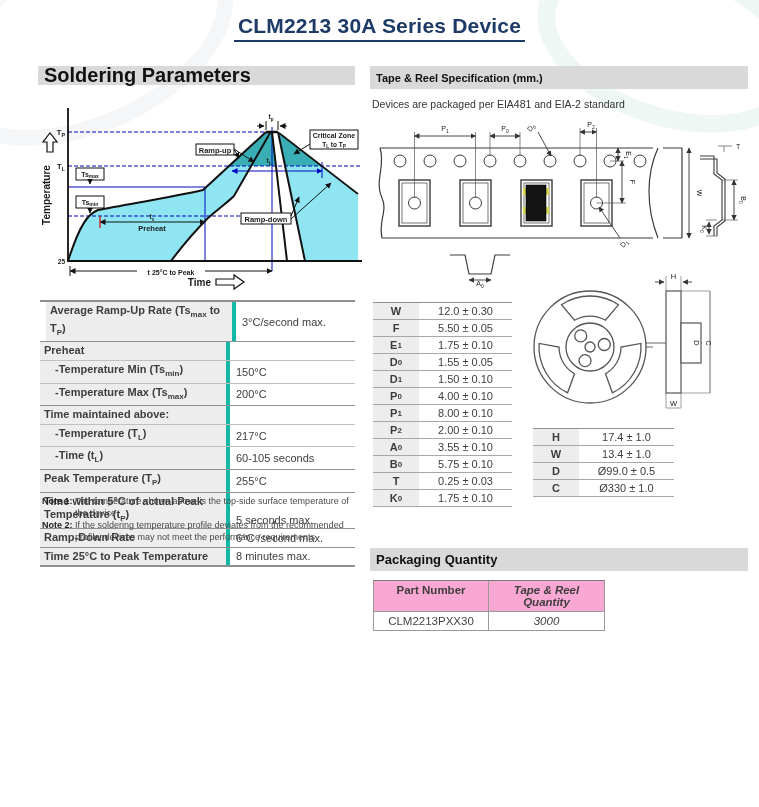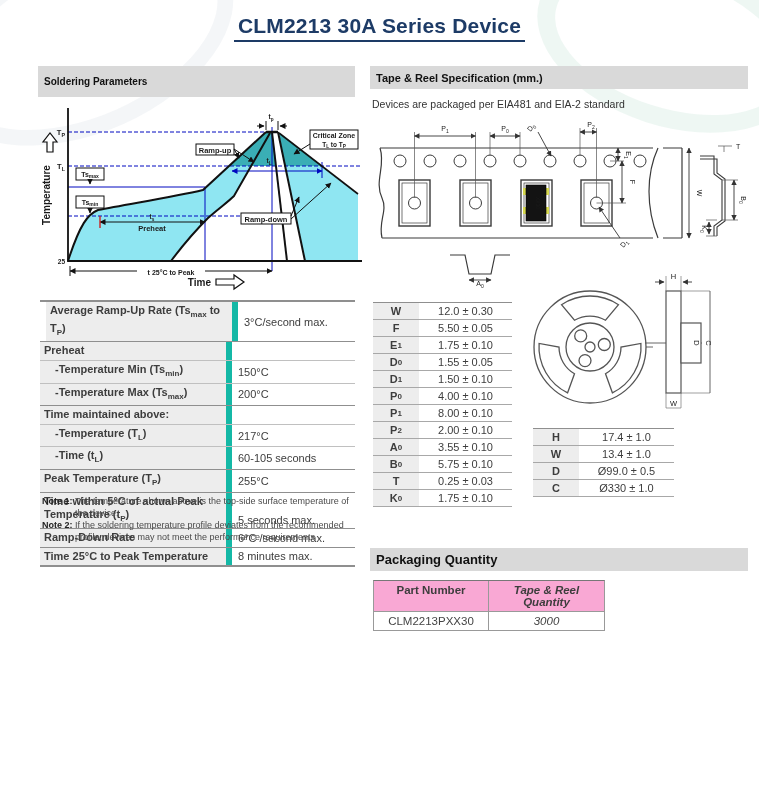--- a/index.html
+++ b/index.html
@@ -8,40 +8,40 @@
   .deco{position:absolute;border-radius:50%;pointer-events:none;}
   .deco1{top:-50px;left:-70px;width:280px;height:150px;border:16px solid rgba(205,215,222,.22);transform:rotate(-24deg);}
   .deco2{top:-40px;right:-50px;width:240px;height:130px;border:18px solid rgba(198,228,216,.30);transform:rotate(18deg);}
 
   .page-title{position:absolute;top:14px;left:0;width:759px;text-align:center;}
   .page-title span{display:inline-block;font-size:21px;font-weight:bold;color:#1d3b66;
        border-bottom:2.5px solid #1d3b66;padding:0 4px 2px 4px;letter-spacing:.2px;}
 
   .secbar{position:absolute;background:#d9d9d9;font-weight:bold;color:#111;
           display:flex;align-items:center;padding-left:6px;box-sizing:border-box;}
-  #bar-soldering{left:38px;top:66px;width:317px;height:31px;font-size:10px;}
+  #bar-soldering{left:38px;top:66px;width:317px;height:19px;font-size:20px;}
   #bar-tape{left:370px;top:66px;width:378px;height:23px;font-size:11px;}
   #bar-packaging{left:370px;top:548px;width:378px;height:23px;font-size:13px;}
 
   #chart{position:absolute;left:38px;top:102px;}
   #tape-svg{position:absolute;left:370px;top:116px;}
   #reel-front{position:absolute;left:528px;top:286px;}
   #reel-side{position:absolute;left:645px;top:270px;}
 
   #intro{position:absolute;left:372px;top:98px;font-size:10.5px;color:#333;}
 
   
   #soldering-table{position:absolute;left:40px;top:300px;width:315px;border-top:2px solid #8f8f8f;border-bottom:2px solid #8f8f8f;font-size:11px;}
   .srow{display:flex;border-top:1px solid #c0c0c0;}
   .srow:first-child{border-top:none;}
   .srow.group{border-top:1.5px solid #8f8f8f;}
   .srow:first-child.group{border-top:none;padding-left:6px;}
   .slabel{width:186px;background:#ededed;font-weight:bold;padding:2px 2px 2px 4px;box-sizing:border-box;line-height:13.5px;white-space:pre-line;}
   .srow.indent .slabel{padding-left:15px;}
-  .sval{flex:1;border-left:6px solid #14b8a6;padding:2px 0 2px 6px;display:flex;align-items:center;}
+  .sval{flex:1;border-left:4px solid #14b8a6;padding:2px 0 2px 6px;display:flex;align-items:center;}
   .srow.tall .sval{align-items:flex-end;}
   sub{font-size:8px;}
 
   #notes{position:absolute;left:42px;top:496px;width:318px;font-size:9px;color:#4a4a4a;}
   .note{display:flex;margin-bottom:1px;}
   .note .nprefix{width:33px;font-weight:bold;color:#222;flex:none;}
   .note .ntext{line-height:11.5px;}
 
   
   .dimtable{position:absolute;border-top:1.5px solid #8f8f8f;font-size:11px;}

